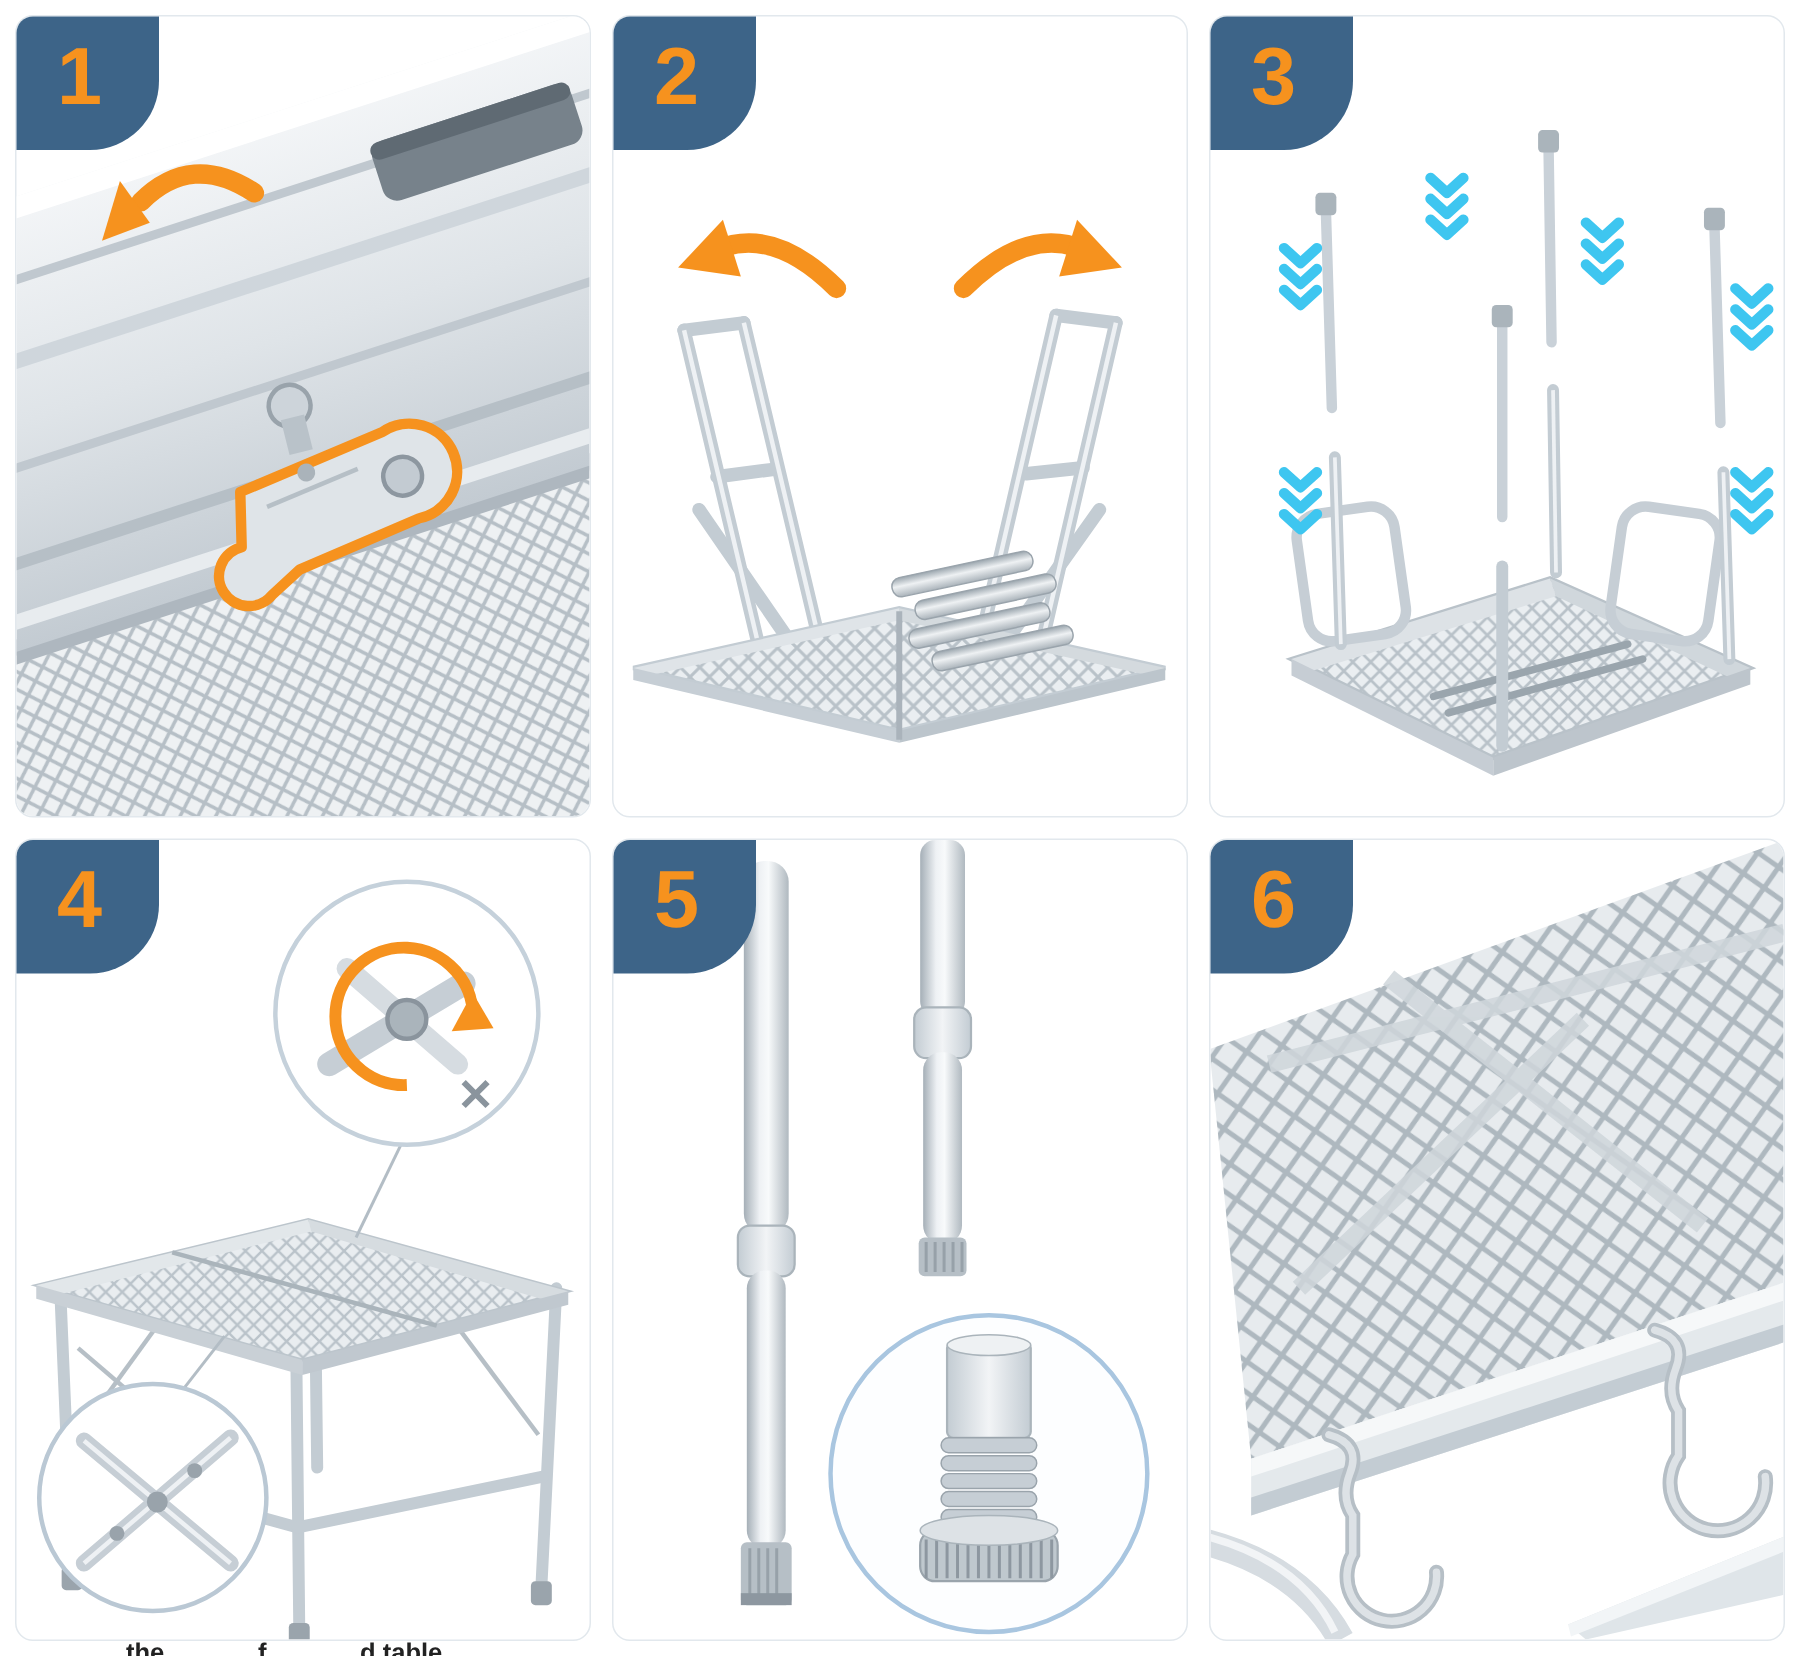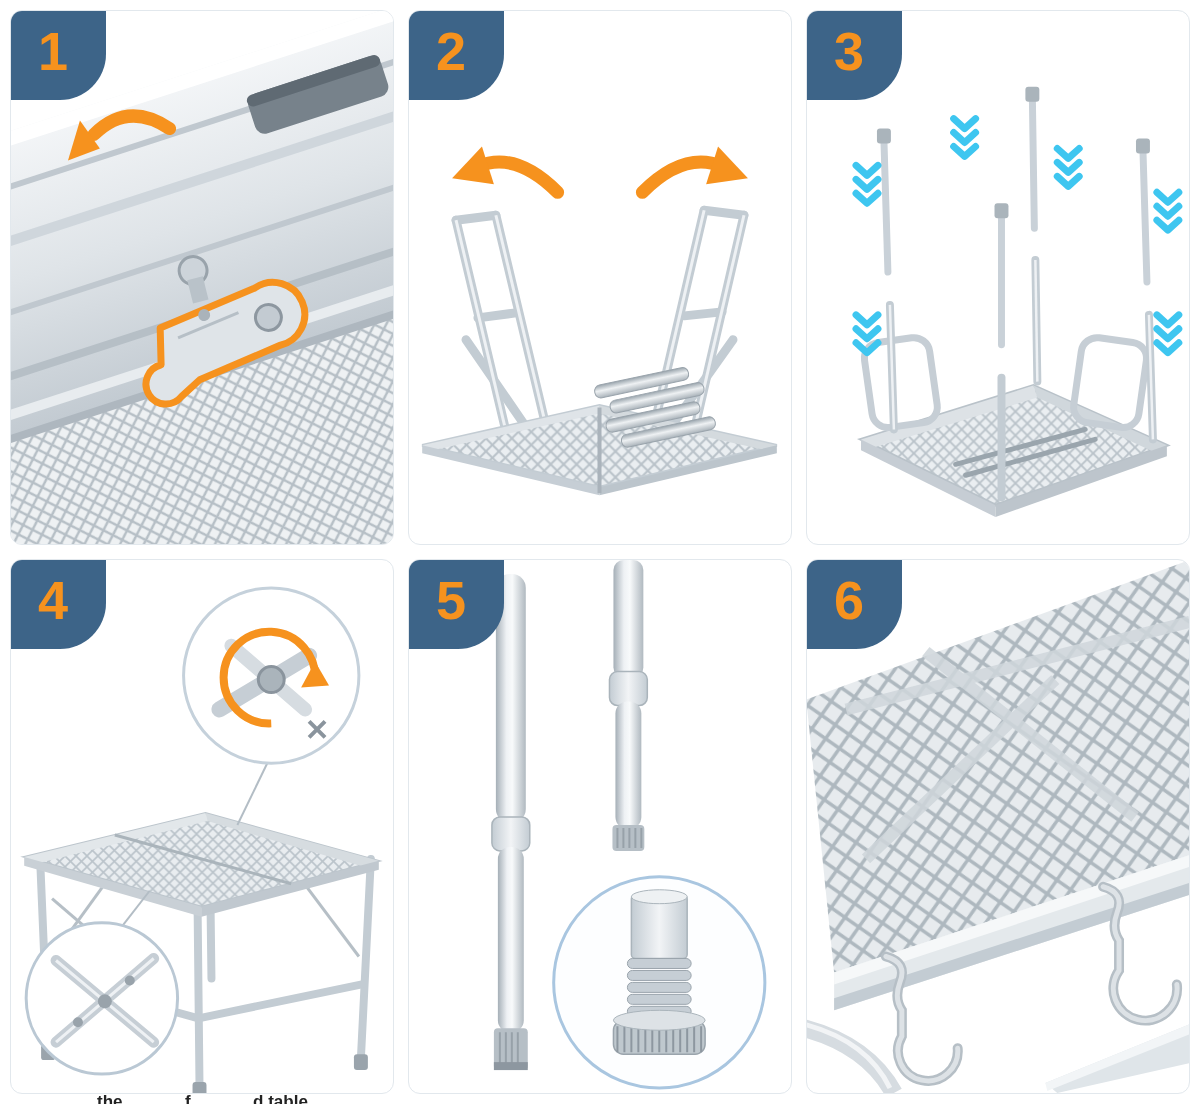--- a/index.html
+++ b/index.html
@@ -12,21 +12,21 @@
   .badge{position:absolute;top:-1px;left:-1px;width:96px;height:90px;
     background:var(--badge-blue,#3D6488);border-radius:12px 0 46px 0;
     display:flex;align-items:center;justify-content:center;z-index:5;}
   .badge .num{color:var(--accent-orange,#F6921E);font-size:54px;font-weight:bold;
     transform:translate(-5px,-4px);}
   .panel svg{position:absolute;inset:0;width:100%;height:100%;display:block;}
   .oc-stroke{stroke:var(--accent-orange,#F6921E);}
   .oc-fill{fill:var(--accent-orange,#F6921E);}
   .cy-stroke{stroke:var(--chevron-cyan,#3EC6F0);fill:none;stroke-width:7;
     stroke-linecap:round;stroke-linejoin:round;}
-  .caption-clip{position:absolute;left:97px;bottom:0;height:12px;overflow:hidden;
+  .caption-clip{position:absolute;left:84px;bottom:0;height:12px;overflow:hidden;
     white-space:nowrap;z-index:6;}
   .caption-clip span{font-size:17px;font-weight:600;color:#222;margin-right:58px;}
 </style>
 </head>
 <body>
 
 <div class="poster">
 
   <section class="panel">
     <div class="badge">

